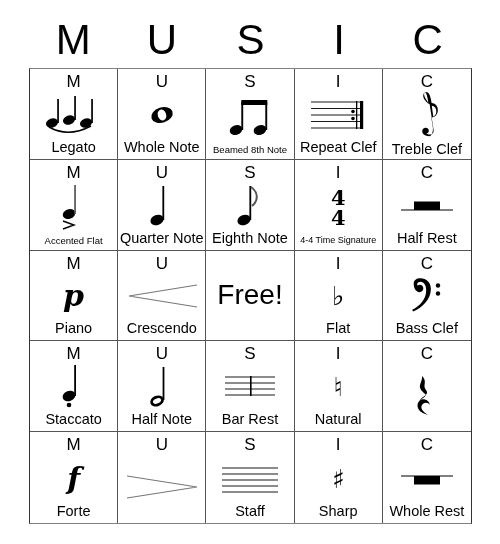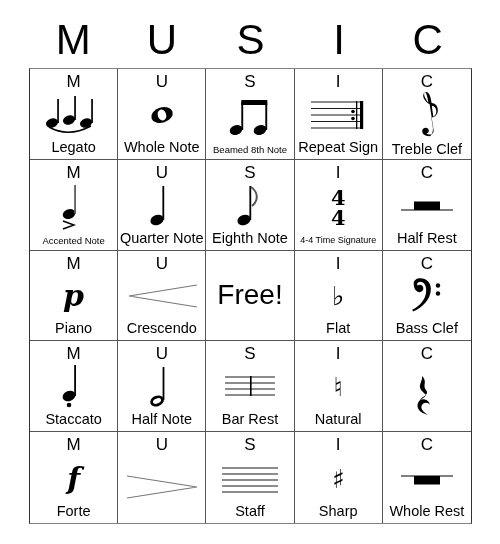--- a/index.html
+++ b/index.html
@@ -196,21 +196,21 @@
             <line x1="2" y1="16" x2="54" y2="16"></line>
             <line x1="2" y1="22.5" x2="54" y2="22.5"></line>
             <line x1="2" y1="29" x2="54" y2="29"></line>
           </g>
           <rect x="51" y="2" width="3.2" height="28" fill="#000"></rect>
           <rect x="47" y="2" width="1.3" height="28" fill="#000"></rect>
           <circle cx="44" cy="12.5" r="1.8" fill="#000"></circle>
           <circle cx="44" cy="19.5" r="1.8" fill="#000"></circle>
         </svg>
       </div>
-      <div class="cell-label">Repeat Sign</div>
+      <div class="cell-label">Repeat Clef</div>
     </div>
 
     <div class="cell">
       <div class="cell-letter">C</div>
       <div class="cell-art">
         <svg width="34" height="50" viewBox="0 0 34 50" aria-hidden="true">
           <path d="M17.5 47.6c-4.6 0-7.6-2.3-7.6-5.3 0-2.2 1.6-3.8 3.7-3.8 2 0 3.4 1.4 3.4 3.2 0 1.7-1.1 2.8-2.6 3 .8.7 2 1.1 3.3 1.1 3 0 4.9-2 4.4-5.3l-4.2-27.3C14 10.6 11 7.2 11 3.9 11 1.6 12.3 0 14.2 0c2.4 0 4 2.6 5 7.4l.8 4.5c3.9.2 6.7 3.3 6.7 7.6 0 4.3-2.9 7.5-7 7.9l1.6 10.6c.7 4.6-1.3 9.6-3.8 9.6zm-1-36.1-.9-5c-.7-4-1.6-6-2.5-6-.7 0-1.2.7-1.2 1.8 0 2.3 1.9 5.5 4.6 9.2zm3.4 15.6c3.1-.5 5.2-2.9 5.2-6.2 0-3.3-2-5.7-4.9-6l1.7 12.2z" fill="#000" transform="translate(3,1) scale(0.93)"></path>
         </svg>
       </div>
       <div class="cell-label">Treble Clef</div>
@@ -218,21 +218,21 @@
 
     <div class="cell">
       <div class="cell-letter">M</div>
       <div class="cell-art">
         <svg width="34" height="50" viewBox="0 0 34 50" aria-hidden="true">
           <ellipse cx="12" cy="31" rx="6.4" ry="4.8" fill="#000" transform="rotate(-20 12 31)"></ellipse>
           <rect x="17.2" y="2" width="1.7" height="29" fill="#555"></rect>
           <path d="M6 38 L17 42 L6 46" stroke="#000" stroke-width="1.4" fill="none"></path>
         </svg>
       </div>
-      <div class="cell-label small">Accented Note</div>
+      <div class="cell-label small">Accented Flat</div>
     </div>
 
     <div class="cell">
       <div class="cell-letter">U</div>
       <div class="cell-art">
         <svg width="34" height="48" viewBox="0 0 34 48" aria-hidden="true">
           <ellipse cx="12" cy="38" rx="6.8" ry="5" fill="#000" transform="rotate(-20 12 38)"></ellipse>
           <rect x="17.4" y="4" width="1.8" height="34" fill="#000"></rect>
         </svg>
       </div>

